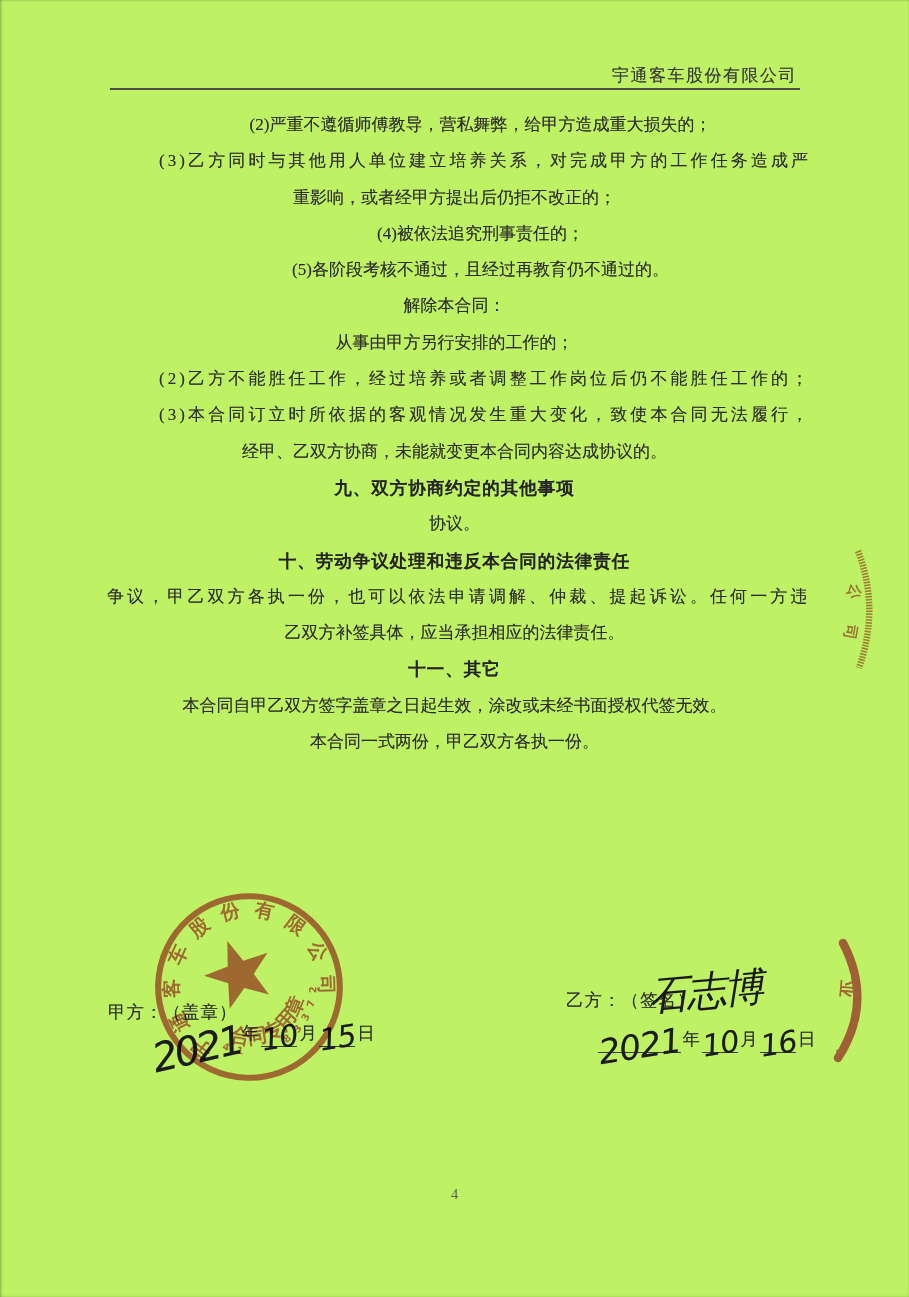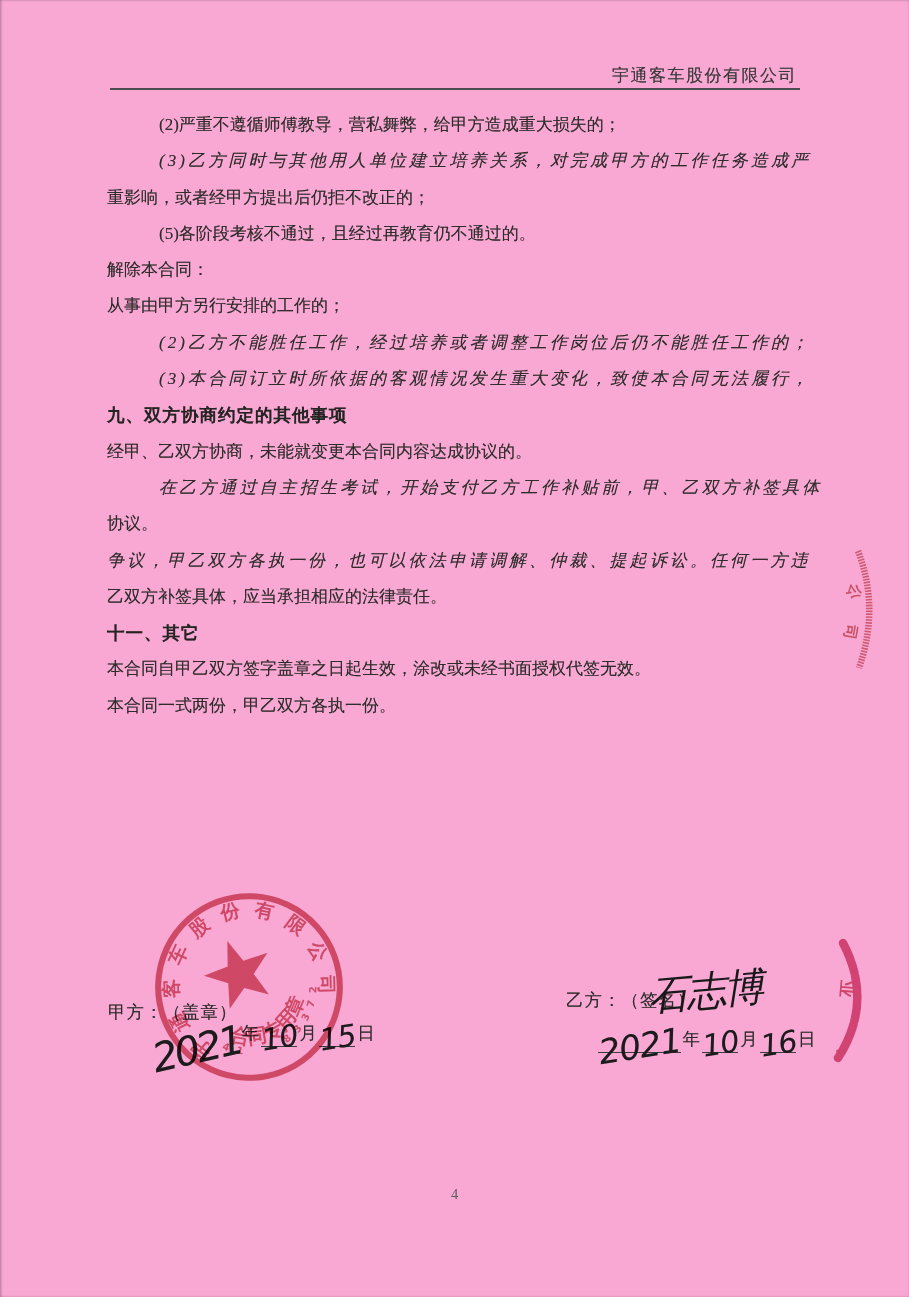--- a/index.html
+++ b/index.html
@@ -1,39 +1,39 @@
 <!DOCTYPE html>
 <html><head>
 <meta charset="utf-8">
 <style>
   html,body{margin:0;padding:0;background:#e9e7e4;}
   .page{
     position:relative; width:909px; height:1297px; margin:0 auto;
-    background:#f9a8d4; overflow:hidden;
+    background:#bef264; overflow:hidden;
     font-family:"Liberation Serif","DejaVu Serif",serif;
     color:#2e2d2b;
     box-shadow:inset 3px 0 3px -2px rgba(0,0,0,.28), inset 0 2px 2px -1px rgba(0,0,0,.12),
                inset -1px 0 2px rgba(0,0,0,.06), inset 0 -2px 3px -2px rgba(0,0,0,.15);
   }
   .header-company{
     position:absolute; top:64px; right:112px;
     font-size:17px; letter-spacing:1.5px; color:#3a3a3a;
     text-shadow:0 0 .5px rgba(50,50,50,.5);
   }
   .header-rule{
     position:absolute; top:88px; left:110px; width:690px; height:2px;
     background:#4c4c4c;
   }
   .content{
     position:absolute; top:107px; left:107px; width:695px;
-    font-size:17px; text-shadow:0 0 .5px rgba(40,40,40,.45);
+    font-size:17px; text-shadow:0 0 .5px rgba(40,40,40,.45);text-align:center;
   }
   .line{height:36.3px; line-height:36.3px; white-space:nowrap;}
   .line.ind{text-indent:52px;}
-  .line.st{letter-spacing:3.1px;font-style:italic;}
+  .line.st{letter-spacing:3.1px;}
   .line.hd{font-weight:bold; font-size:17.5px; color:#242422; letter-spacing:1px;}
   .siglabel{
     position:absolute; font-size:17.5px; letter-spacing:1px; white-space:nowrap;
     text-shadow:0 0 .5px rgba(40,40,40,.45);
   }
   .signame{
     position:absolute; font-size:40px; color:#19181a;
     font-family:"DejaVu Sans",sans-serif; font-style:italic;
     transform:rotate(-5deg); white-space:nowrap; letter-spacing:-2px;
   }
@@ -68,29 +68,30 @@
 
 <div class="page">
 
   <div class="header-company">宇通客车股份有限公司</div>
   <div class="header-rule"></div>
 
   <div class="content">
       <div class="line ind">(2)严重不遵循师傅教导，营私舞弊，给甲方造成重大损失的；</div>
       <div class="line ind st">(3)乙方同时与其他用人单位建立培养关系，对完成甲方的工作任务造成严</div>
       <div class="line">重影响，或者经甲方提出后仍拒不改正的；</div>
+      <div class="line ind">(4)被依法追究刑事责任的；</div>
       <div class="line ind">(5)各阶段考核不通过，且经过再教育仍不通过的。</div>
       <div class="line">解除本合同：</div>
       <div class="line">从事由甲方另行安排的工作的；</div>
       <div class="line ind st">(2)乙方不能胜任工作，经过培养或者调整工作岗位后仍不能胜任工作的；</div>
       <div class="line ind st">(3)本合同订立时所依据的客观情况发生重大变化，致使本合同无法履行，</div>
+      <div class="line">经甲、乙双方协商，未能就变更本合同内容达成协议的。</div>
       <div class="line hd">九、双方协商约定的其他事项</div>
-      <div class="line">经甲、乙双方协商，未能就变更本合同内容达成协议的。</div>
-      <div class="line ind st">在乙方通过自主招生考试，开始支付乙方工作补贴前，甲、乙双方补签具体</div>
       <div class="line">协议。</div>
+      <div class="line hd">十、劳动争议处理和违反本合同的法律责任</div>
       <div class="line st">争议，甲乙双方各执一份，也可以依法申请调解、仲裁、提起诉讼。任何一方违</div>
       <div class="line">乙双方补签具体，应当承担相应的法律责任。</div>
       <div class="line hd">十一、其它</div>
       <div class="line">本合同自甲乙双方签字盖章之日起生效，涂改或未经书面授权代签无效。</div>
       <div class="line">本合同一式两份，甲乙双方各执一份。</div>
     </div>
 
   <div class="siglabel" style="left:108px; top:1000px">甲方：（盖章）</div>
   <div class="siglabel" style="left:566px; top:988px">乙方：（签名）</div>
   <div class="signame" style="left:648px; top:964px">石志博</div>

